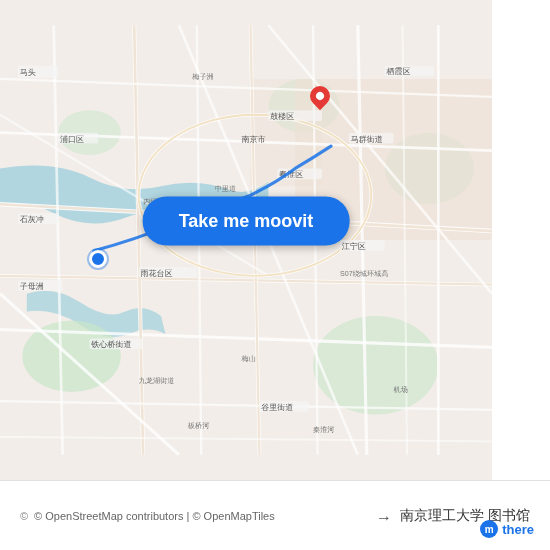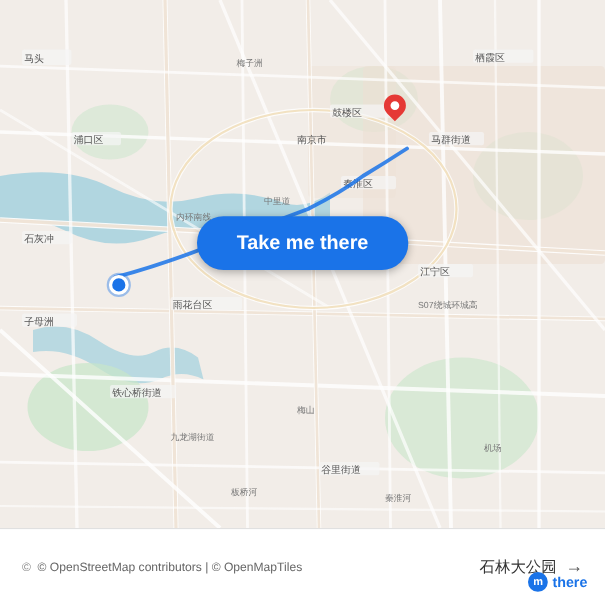--- a/index.html
+++ b/index.html
@@ -6,21 +6,21 @@
 
     body {
       width: 550px;
       height: 550px;
       overflow: hidden;
       font-family: -apple-system, BlinkMacSystemFont, 'Segoe UI', sans-serif;
       position: relative;
     }
 
     #map-container {
-      width: 550px;
+      width: 492px;
       height: 480px;
       position: relative;
       overflow: hidden;
       background-color: #e8e0d8;
     }
 
     
     .map-bg {
       position: absolute;
       inset: 0;
@@ -263,32 +263,32 @@
 
     <path d="M 105 252 Q 150 240 200 220 Q 240 205 280 190 Q 310 175 330 160 Q 350 148 370 135" stroke="#1a73e8" stroke-width="3.5" fill="none" stroke-linecap="round" opacity="0.85"></path>
   </svg>
 
   <div class="marker-destination">
     <div class="pin-head"></div>
   </div>
 
   <div class="marker-origin"></div>
 
-  <button class="take-me-there-btn">Take me there</button>
+  <button class="take-me-there-btn">Take me moovit</button>
 
 </div>
 
 <div class="bottom-bar">
   <div class="bottom-bar-left">
     <span class="copyright-icon">©</span>
     <span>© OpenStreetMap contributors | © OpenMapTiles</span>
   </div>
 
   <div class="bottom-bar-route">
-    <span>石林大公园</span>
     <span class="route-arrow">→</span>
+    <span>南京理工大学 图书馆</span>
   </div>
 
   <div class="moovit-logo">
     <span class="moovit-icon">m</span>
     <span>there</span>
   </div>
 </div>
 
 </body></html>

